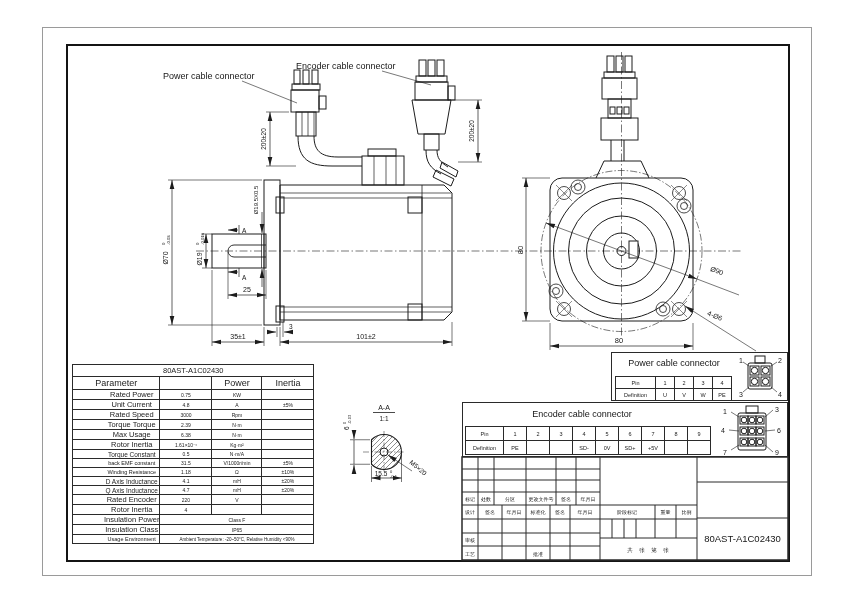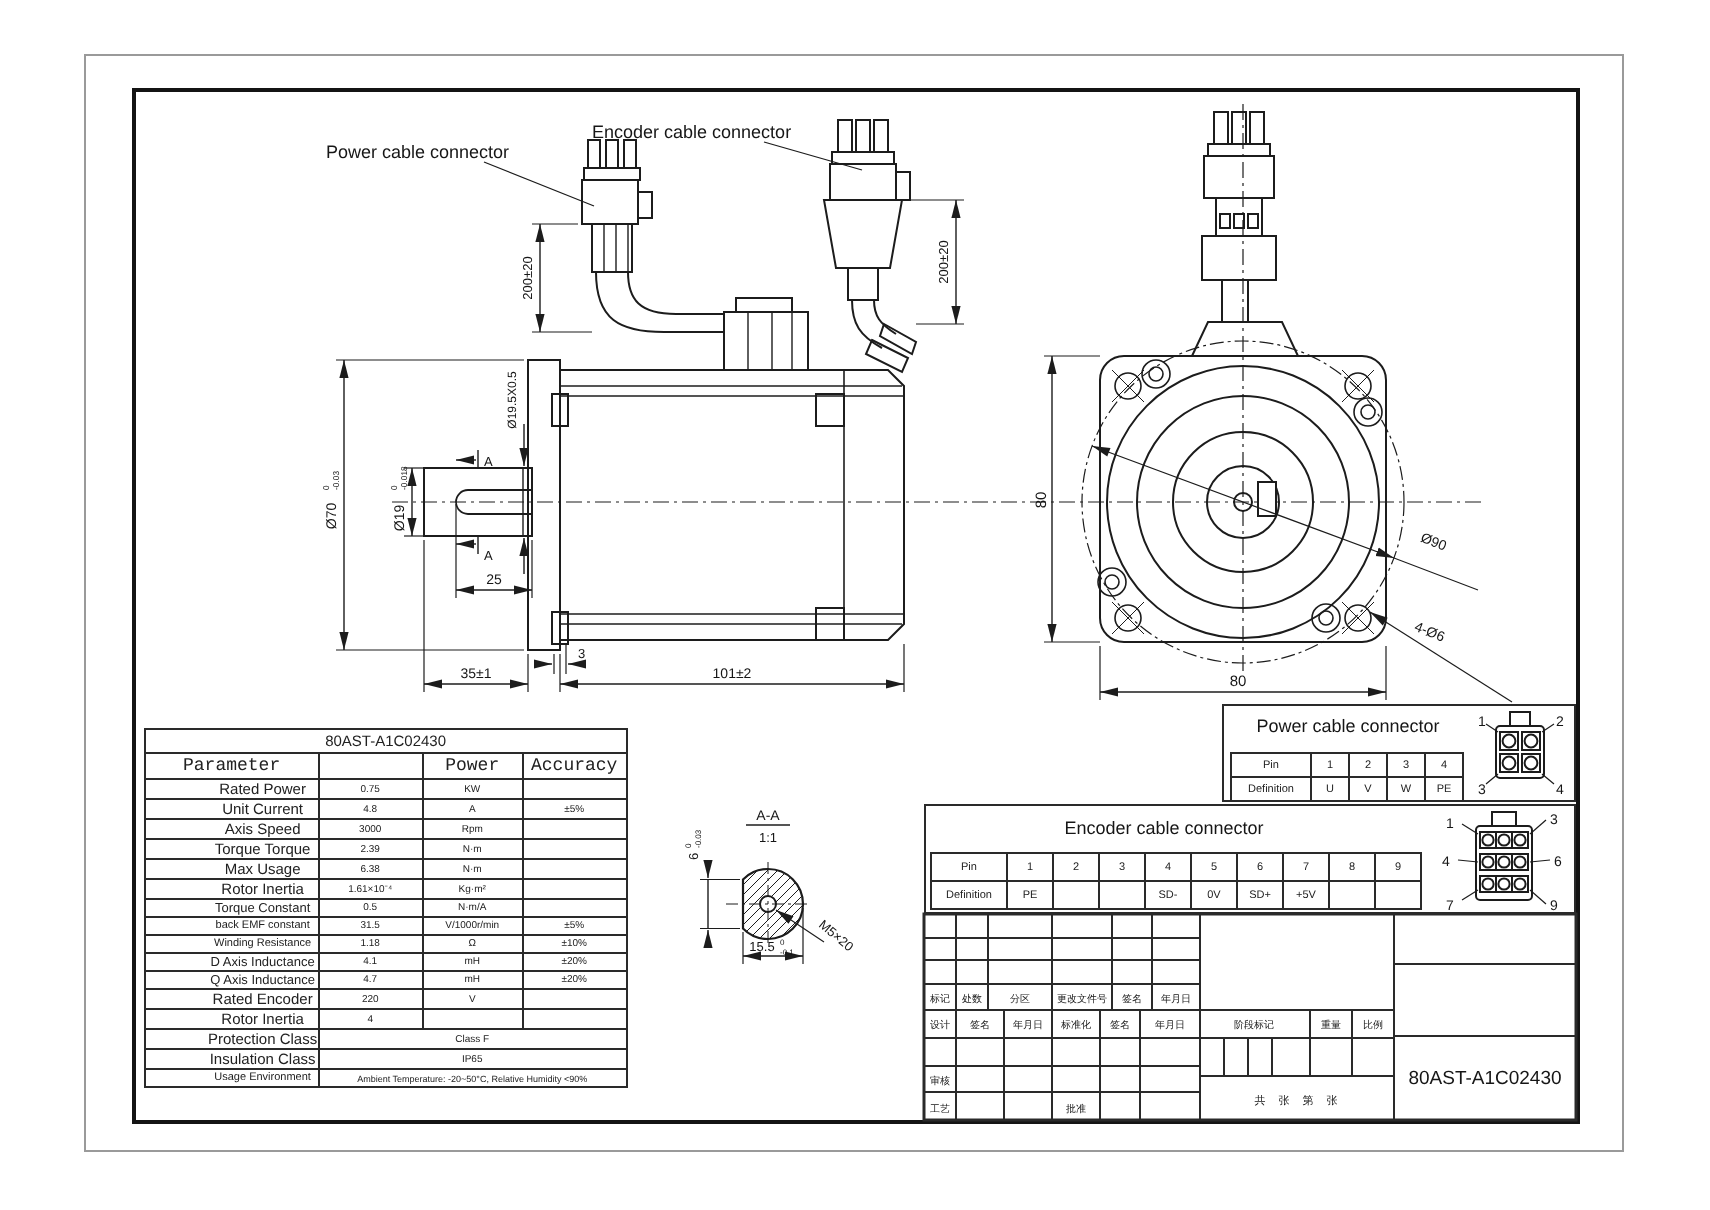--- a/index.html
+++ b/index.html
@@ -12,21 +12,21 @@
   svg.draw{position:absolute;left:0;top:0;width:855px;height:605px;
         font-family:"Liberation Sans",sans-serif;}
   svg.draw text{fill:#161616;stroke:none;}
 
   
   .ptable{position:absolute;left:72px;top:364px;border-collapse:collapse;table-layout:fixed;background:#fff;}
   .ptable td{border:1px solid #2a2a2a;text-align:center;vertical-align:middle;padding:0;
         white-space:nowrap;overflow:hidden;font-size:5px;color:#222;}
   .ptable tr{height:9px;}
   .ptable tr.t{height:12px;} .ptable tr.t td{font-size:7.5px;}
-  .ptable tr.h{height:13px;font-family:Liberation Mono, monospace;} .ptable tr.h td{font-size:9px;}
+  .ptable tr.h{height:13px;} .ptable tr.h td{font-size:9px;}
   .ptable td.nm{font-size:7.5px;padding-left:31px;}
   .ptable tr.md td.nm{font-size:6.5px;}
   .ptable tr.sm td.nm{font-size:5.5px;}
 
   
   .pwrbox{position:absolute;left:611px;top:352px;width:177px;height:49px;
         border:1.5px solid #2a2a2a;box-sizing:border-box;background:#fff;}
   .encbox{position:absolute;left:462px;top:402px;width:326px;height:55px;
         border:1.5px solid #2a2a2a;box-sizing:border-box;background:#fff;}
   .cc-title{position:absolute;font-size:9px;text-align:center;color:#161616;}
@@ -375,36 +375,36 @@
         <col style="width:52px">
       </colgroup>
     <tbody>
         <tr class="t">
       <td colspan="4">80AST-A1C02430</td>
     </tr>
     <tr class="h">
       <td>Parameter</td>
       <td></td>
       <td>Power</td>
-      <td>Accuracy</td>
+      <td>Inertia</td>
     </tr>
     <tr>
           <td class="nm">Rated Power</td>
           <td>0.75</td>
           <td>KW</td>
           <td></td>
         </tr>
     <tr>
           <td class="nm">Unit Current</td>
           <td>4.8</td>
           <td>A</td>
           <td>±5%</td>
         </tr>
     <tr>
-          <td class="nm">Axis Speed</td>
+          <td class="nm">Rated Speed</td>
           <td>3000</td>
           <td>Rpm</td>
           <td></td>
         </tr>
     <tr>
           <td class="nm">Torque Torque</td>
           <td>2.39</td>
           <td>N·m</td>
           <td></td>
         </tr>
@@ -456,21 +456,21 @@
           <td>V</td>
           <td></td>
         </tr>
     <tr>
           <td class="nm">Rotor Inertia</td>
           <td>4</td>
           <td></td>
           <td></td>
         </tr>
     <tr>
-          <td class="nm">Protection Class</td>
+          <td class="nm">Insulation Power</td>
           <td colspan="3">Class F</td>
         </tr>
     <tr>
           <td class="nm">Insulation Class</td>
           <td colspan="3">IP65</td>
         </tr>
     <tr class="sm">
           <td class="nm">Usage Environment</td>
           <td colspan="3" style="font-size:4.5px">Ambient Temperature: -20~50°C, Relative Humidity &lt;90%</td>
         </tr>

